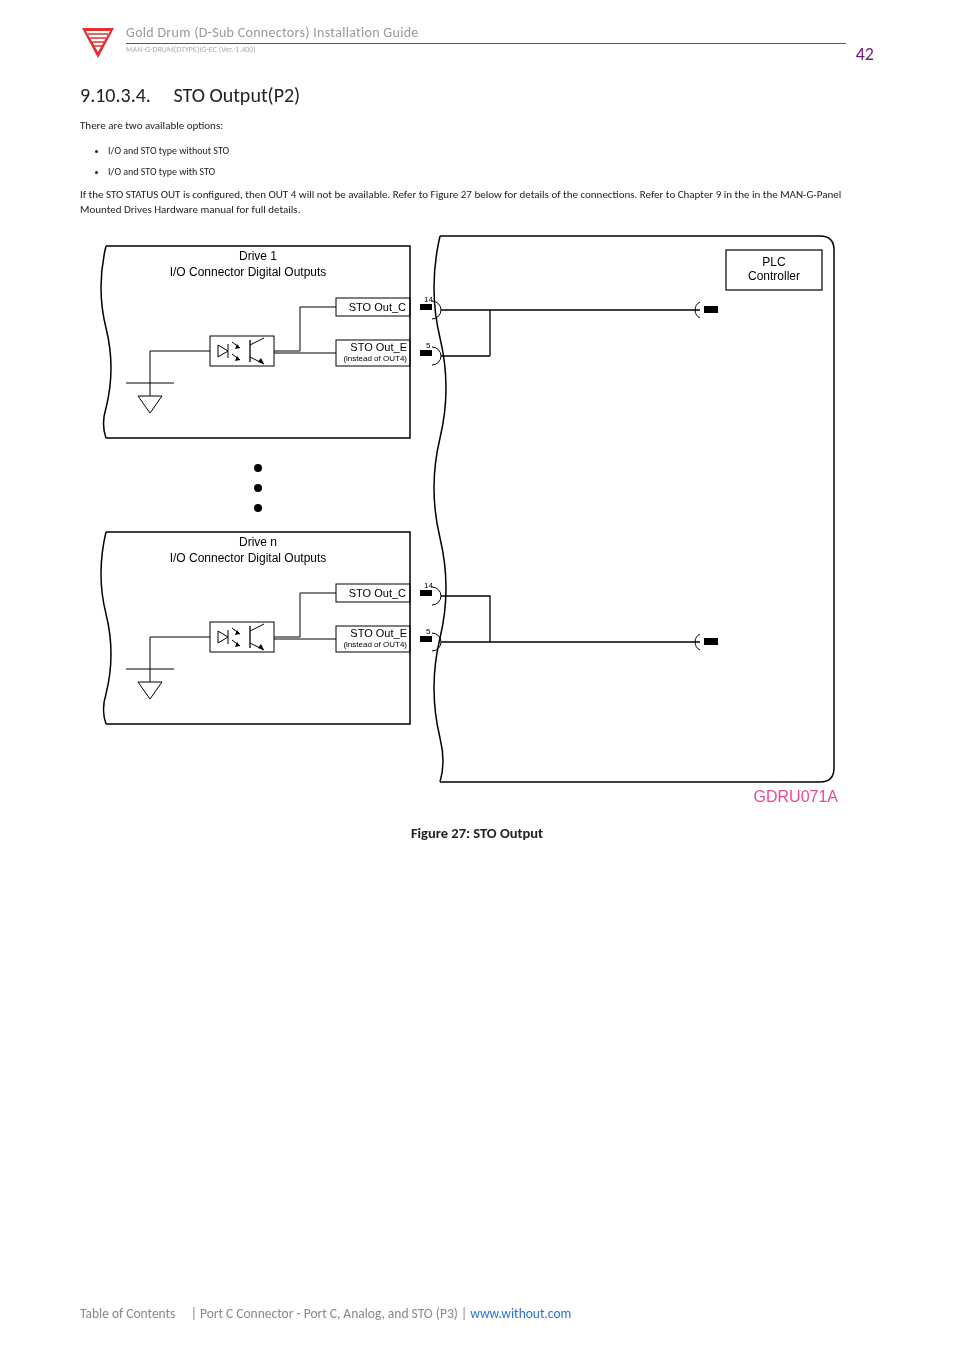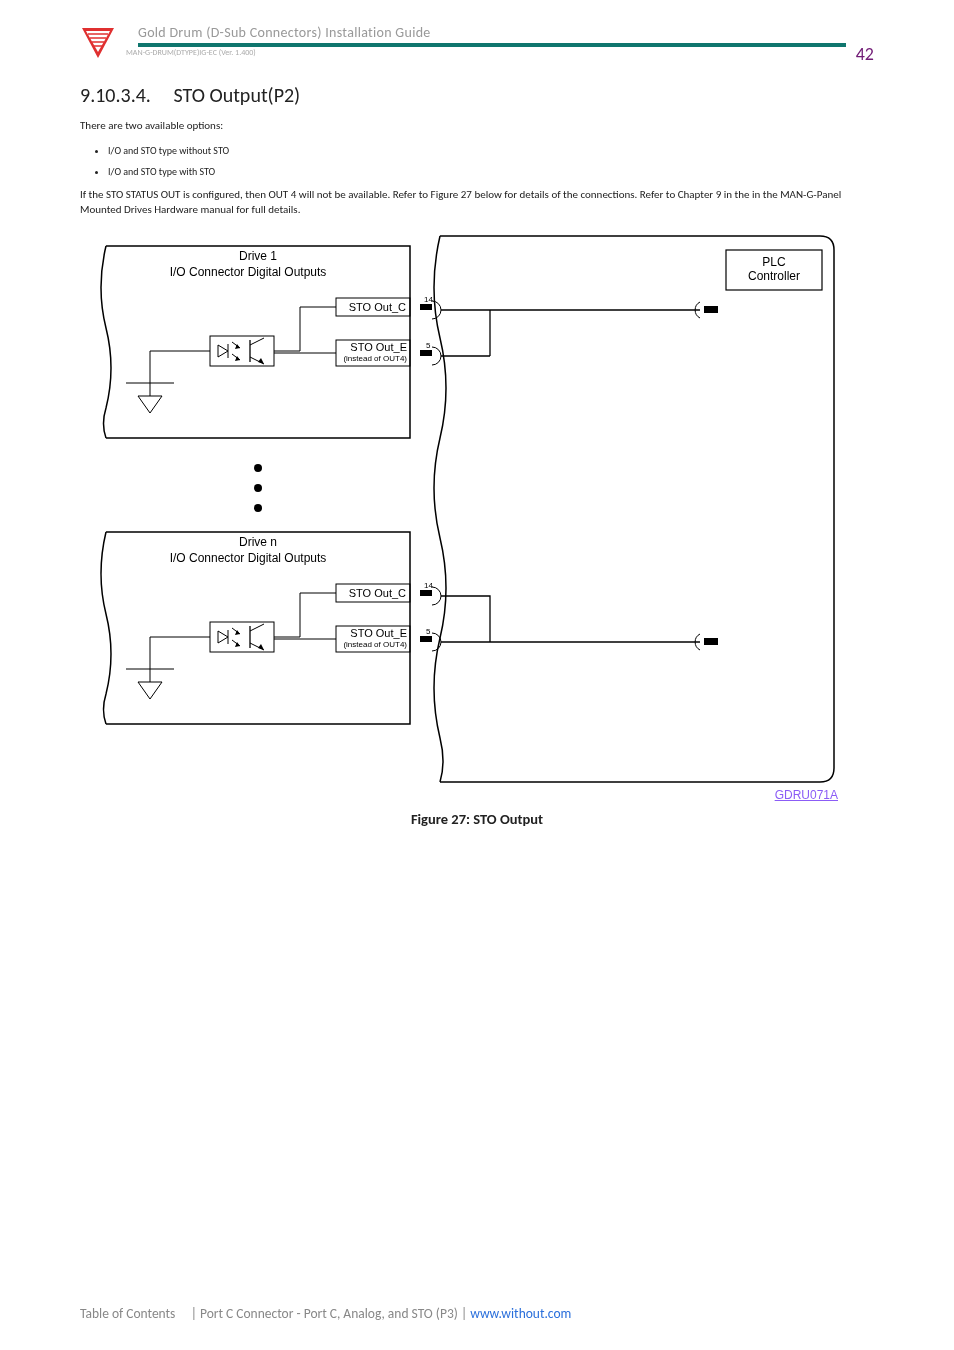--- a/index.html
+++ b/index.html
@@ -23,23 +23,22 @@
     width: 36px;
     height: 36px;
     flex-shrink: 0;
   }
   .logo svg { width: 100%; height: 100%; }
   .header-titles { flex: 1; }
   .doc-title {
     color: #999;
     font-size: 14px;
     letter-spacing: 0.3px;
-    border-bottom: 4px solid #0f766e;
+    border-bottom: 1px solid #0f766e;
     padding-bottom: 2px;
-    margin-left: 12px;
   }
   .doc-version {
     color: #aaa;
     font-size: 8px;
   }
   .page-num {
     font-size: 18px;
     color: #701a75;
     padding-top: 2px;
     margin-top: 17px;
@@ -52,30 +51,29 @@
   .section-num { display: inline-block; margin-right: 18px; }
   .body-text { font-size: 11px; line-height: 1.35; margin-bottom: 10px; }
   ul.bullets { list-style: disc; padding-left: 28px; margin-bottom: 10px; }
   ul.bullets li { font-size: 10px; margin: 8px 0; }
   .figure-wrap { margin-top: 10px; margin-bottom: 8px; }
   .figure-svg { display: block; width: 760px; }
   .figure-caption {
     text-align: center;
     font-weight: bold;
     font-size: 14.5px;
-    margin-top: 8px;
+    margin-top: 18px;
   }
   .figure-code {
     font-family: Arial, sans-serif;
-    font-size: 12px;
-    color: #8b5cf6;
+    font-size: 16px;
+    color: #ec4899;
     text-align: right;
     padding-right: 2px;
     width: 760px;
-    text-decoration: underline;
   }
   .footer {
     position: absolute;
     bottom: 28px;
     left: 80px;
     font-size: 13.5px;
     color: #888;
   }
   .footer .link { color: #2a6fdb; }
   .footer .sep { color: #888; }

